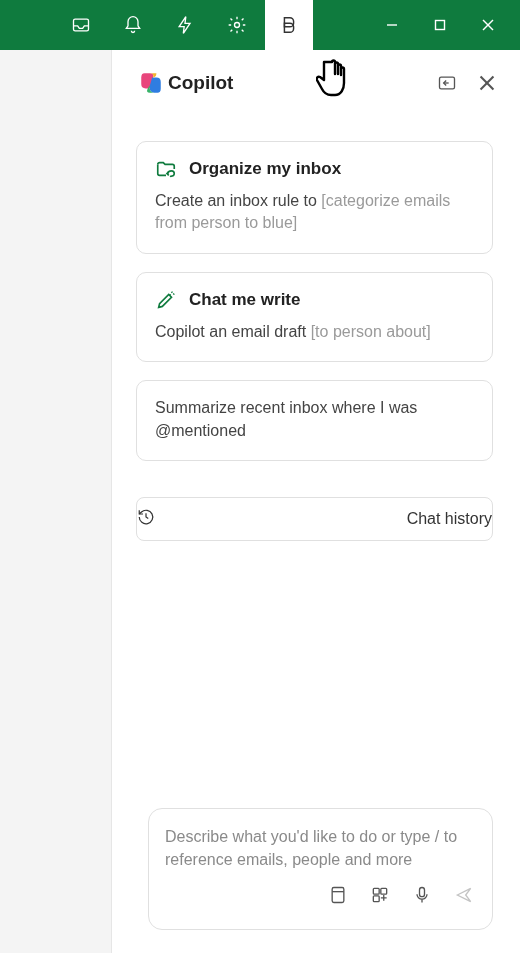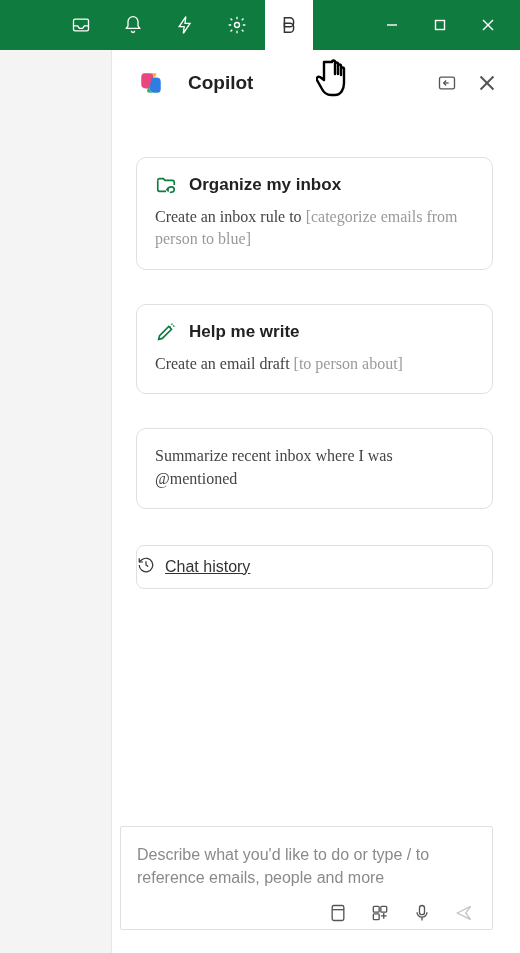--- a/index.html
+++ b/index.html
@@ -61,21 +61,21 @@
       bottom: 3px;
       background: #fff;
       display: flex;
       flex-direction: column;
     }
     .pane-header {
       height: 65px;
       display: flex;
       align-items: center;
       padding: 0 18px 0 26px;
-      gap: 24px;
+      gap: 4px;
     }
     .copilot-logo {
       width: 26px;
       height: 26px;
     }
     .pane-title {
       font-size: 19px;
       font-weight: 600;
       color: #222;
       flex: 1;
@@ -97,21 +97,20 @@
       display: flex;
       flex-direction: column;
       gap: 18px;
     }
     .suggestion-card {
       border: 1px solid #e0e0e0;
       border-radius: 10px;
       padding: 16px 18px 18px 18px;
       background: #fff;
       cursor: pointer;
-      margin-top: 16px;
     }
     .card-head {
       display: flex;
       align-items: center;
       gap: 12px;
       margin-bottom: 10px;
     }
     .card-icon {
       width: 22px;
       height: 22px;
@@ -121,42 +120,40 @@
     }
     .card-title {
       font-size: 17px;
       font-weight: 600;
       color: #222;
     }
     .card-body {
       font-size: 16px;
       color: #444;
       line-height: 1.4;
-      font-family: Liberation Serif, serif;
     }
     .card-body .hint { color: #9a9a9a; }
     .chat-history-btn {
       margin-top: 18px;
       border: 1px solid #e0e0e0;
       border-radius: 8px;
       height: 44px;
       display: flex;
       align-items: center;
-      justify-content: flex-start;
+      justify-content: space-between;
       gap: 10px;
       font-size: 16px;
       color: #333;
       cursor: pointer;
-      text-decoration: underline;
     }
     .input-area {
-      margin: 60px 24px 20px 8px;
+      margin: 60px 24px 20px 36px;
       border: 1px solid #e0e0e0;
-      border-radius: 2px;
-      padding: 16px 16px 4px 16px;
+      border-radius: 14px;
+      padding: 16px 16px 22px 16px;
     }
     .input-placeholder {
       font-size: 16px;
       color: #8a8a8a;
       line-height: 1.45;
       min-height: 48px;
     }
     .input-toolbar {
       display: flex;
       justify-content: flex-end;
@@ -285,23 +282,23 @@
     </div>
 
     <div class="suggestion-card">
       <div class="card-head">
         <span class="card-icon">
           <svg width="22" height="22" viewBox="0 0 24 24" fill="none" stroke="#0f7b3e" stroke-width="1.8">
               <path d="M4 20l4-1 10-10-3-3L5 16l-1 4z"></path>
               <path d="M18 3l1 1M20 6l1-1M17 7l-1-1"></path>
             </svg>
         </span>
-        <span class="card-title">Help me write</span>
-      </div>
-      <div class="card-body"><span>Create an email draft </span><span class="hint">[to person about]</span></div>
+        <span class="card-title">Chat me write</span>
+      </div>
+      <div class="card-body"><span>Copilot an email draft </span><span class="hint">[to person about]</span></div>
     </div>
 
     <div class="suggestion-card">
       <div class="card-body"><span>Summarize recent inbox where I was @mentioned</span><span class="hint"></span></div>
     </div>
 
 
     <div class="chat-history-btn">
       <span>
         <svg width="18" height="18" viewBox="0 0 24 24" fill="none" stroke="currentColor" stroke-width="1.6">

